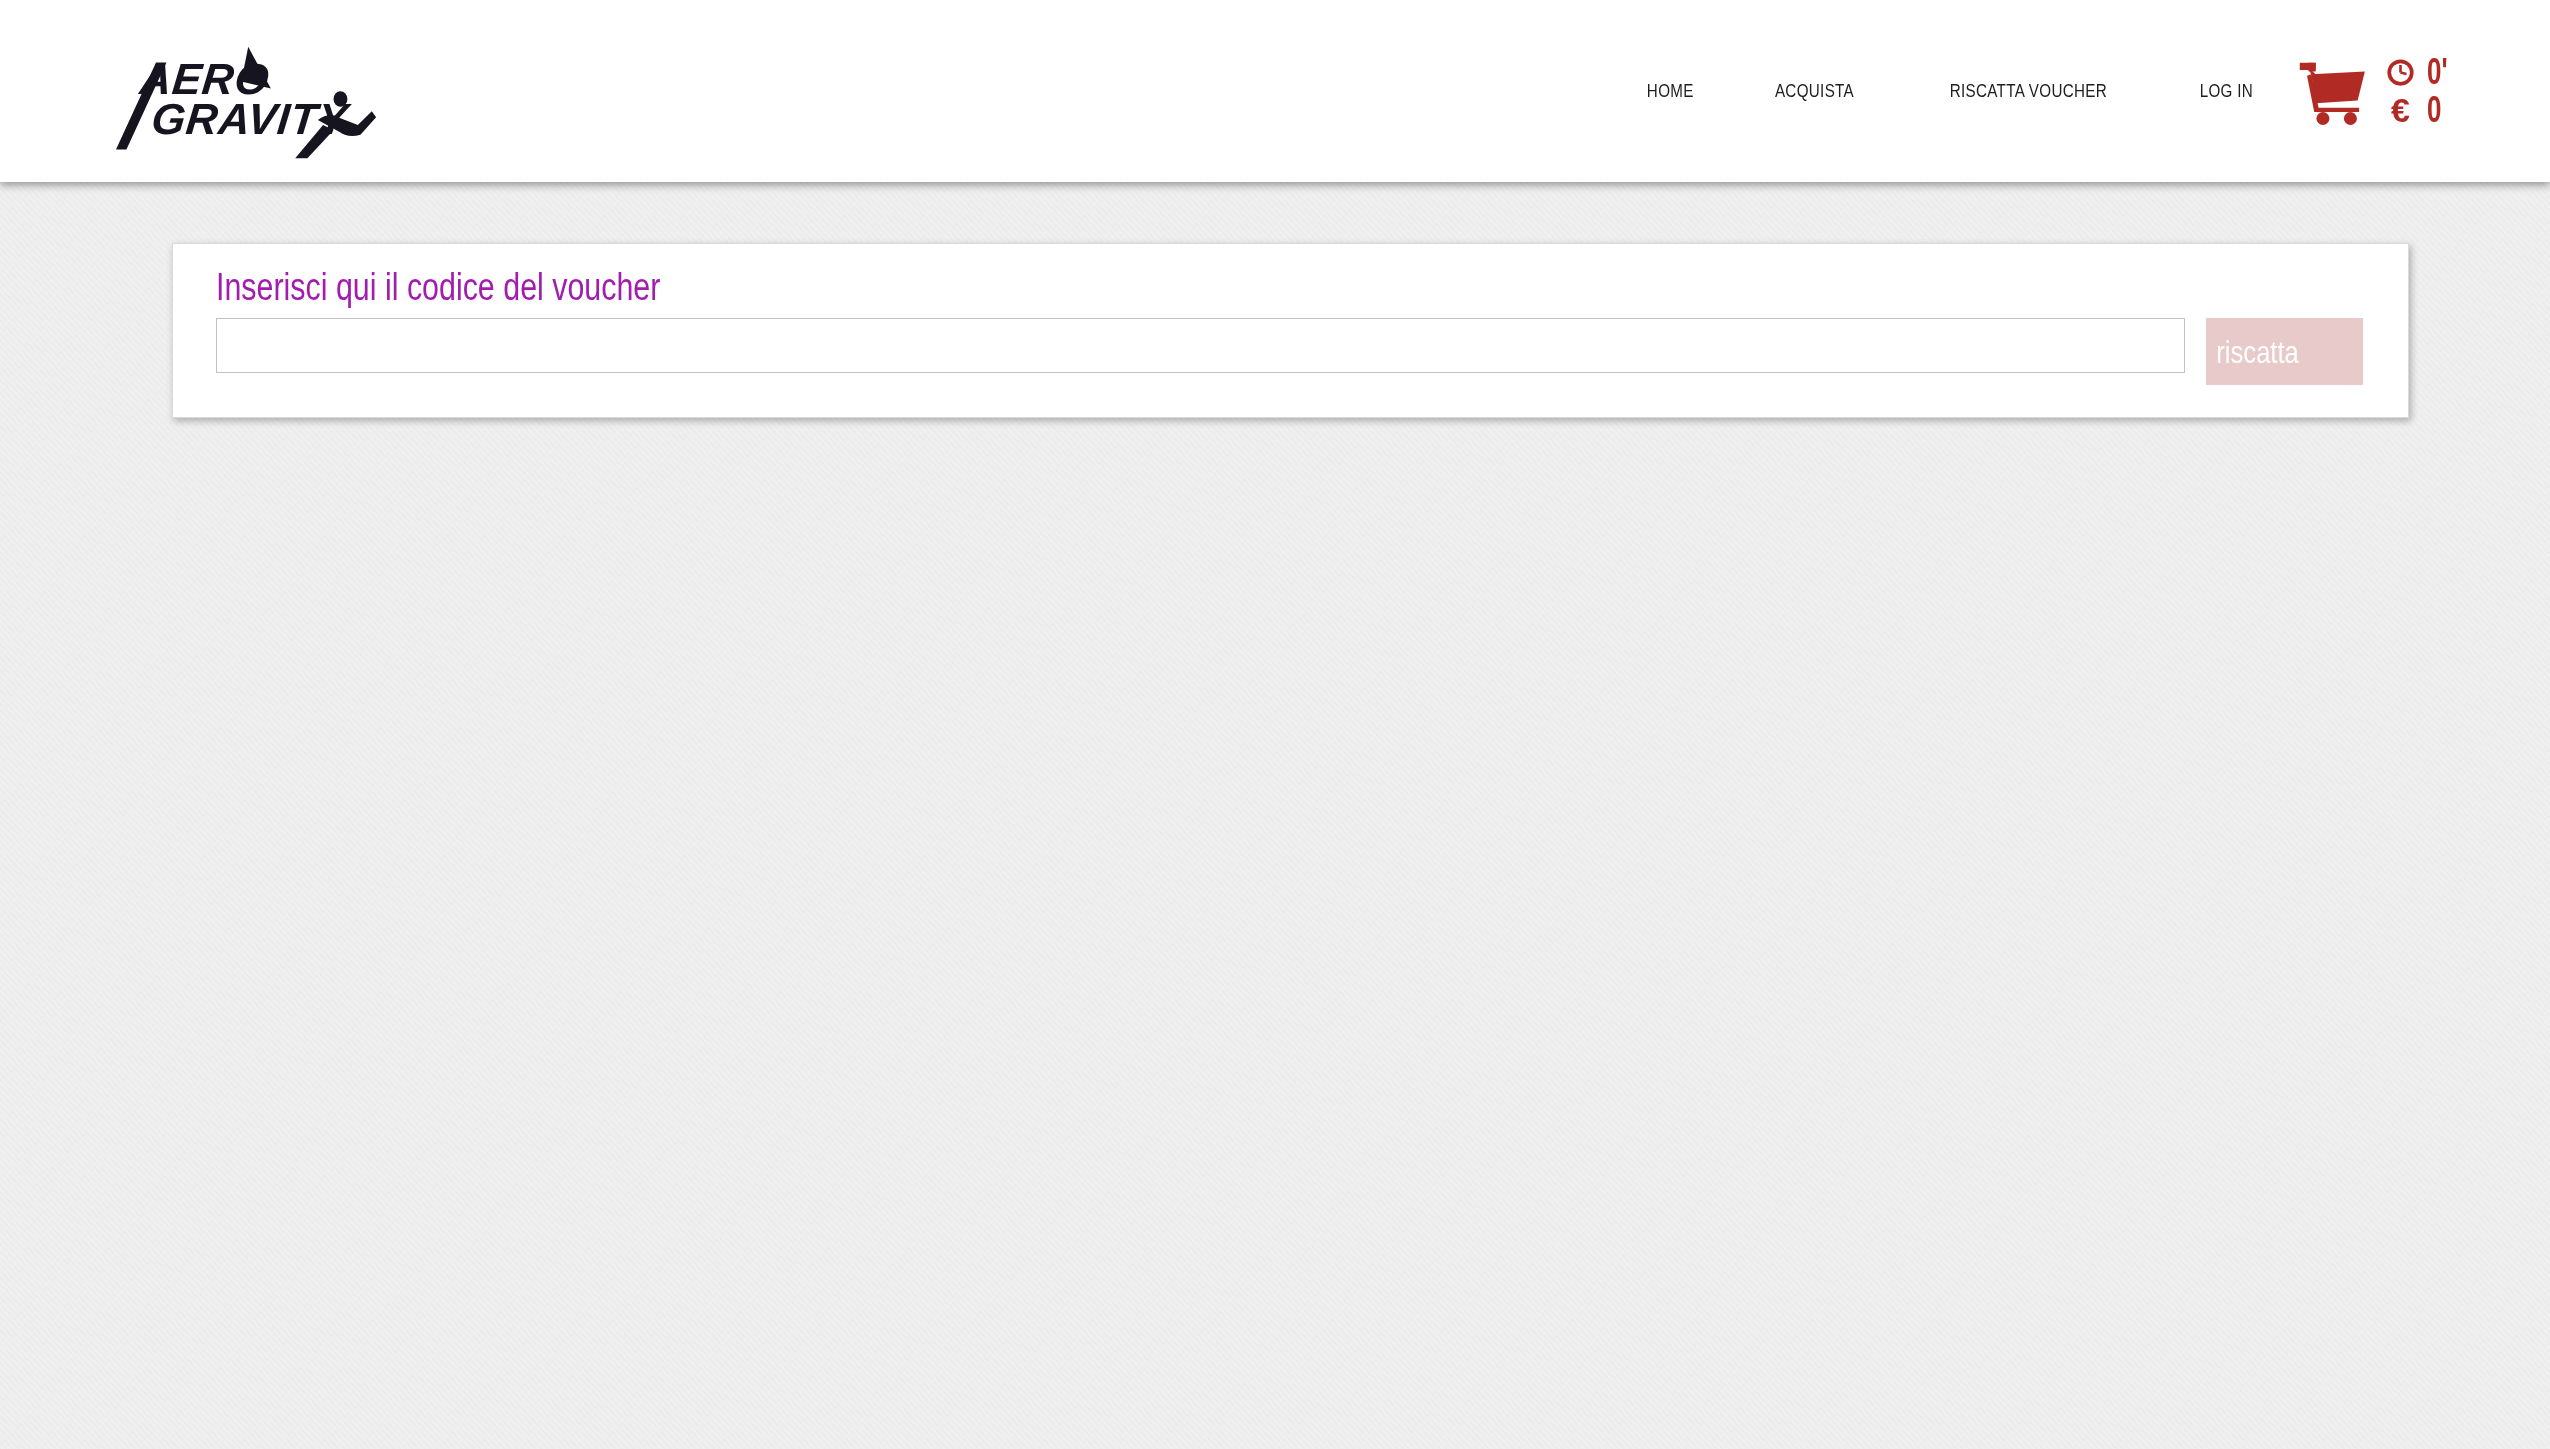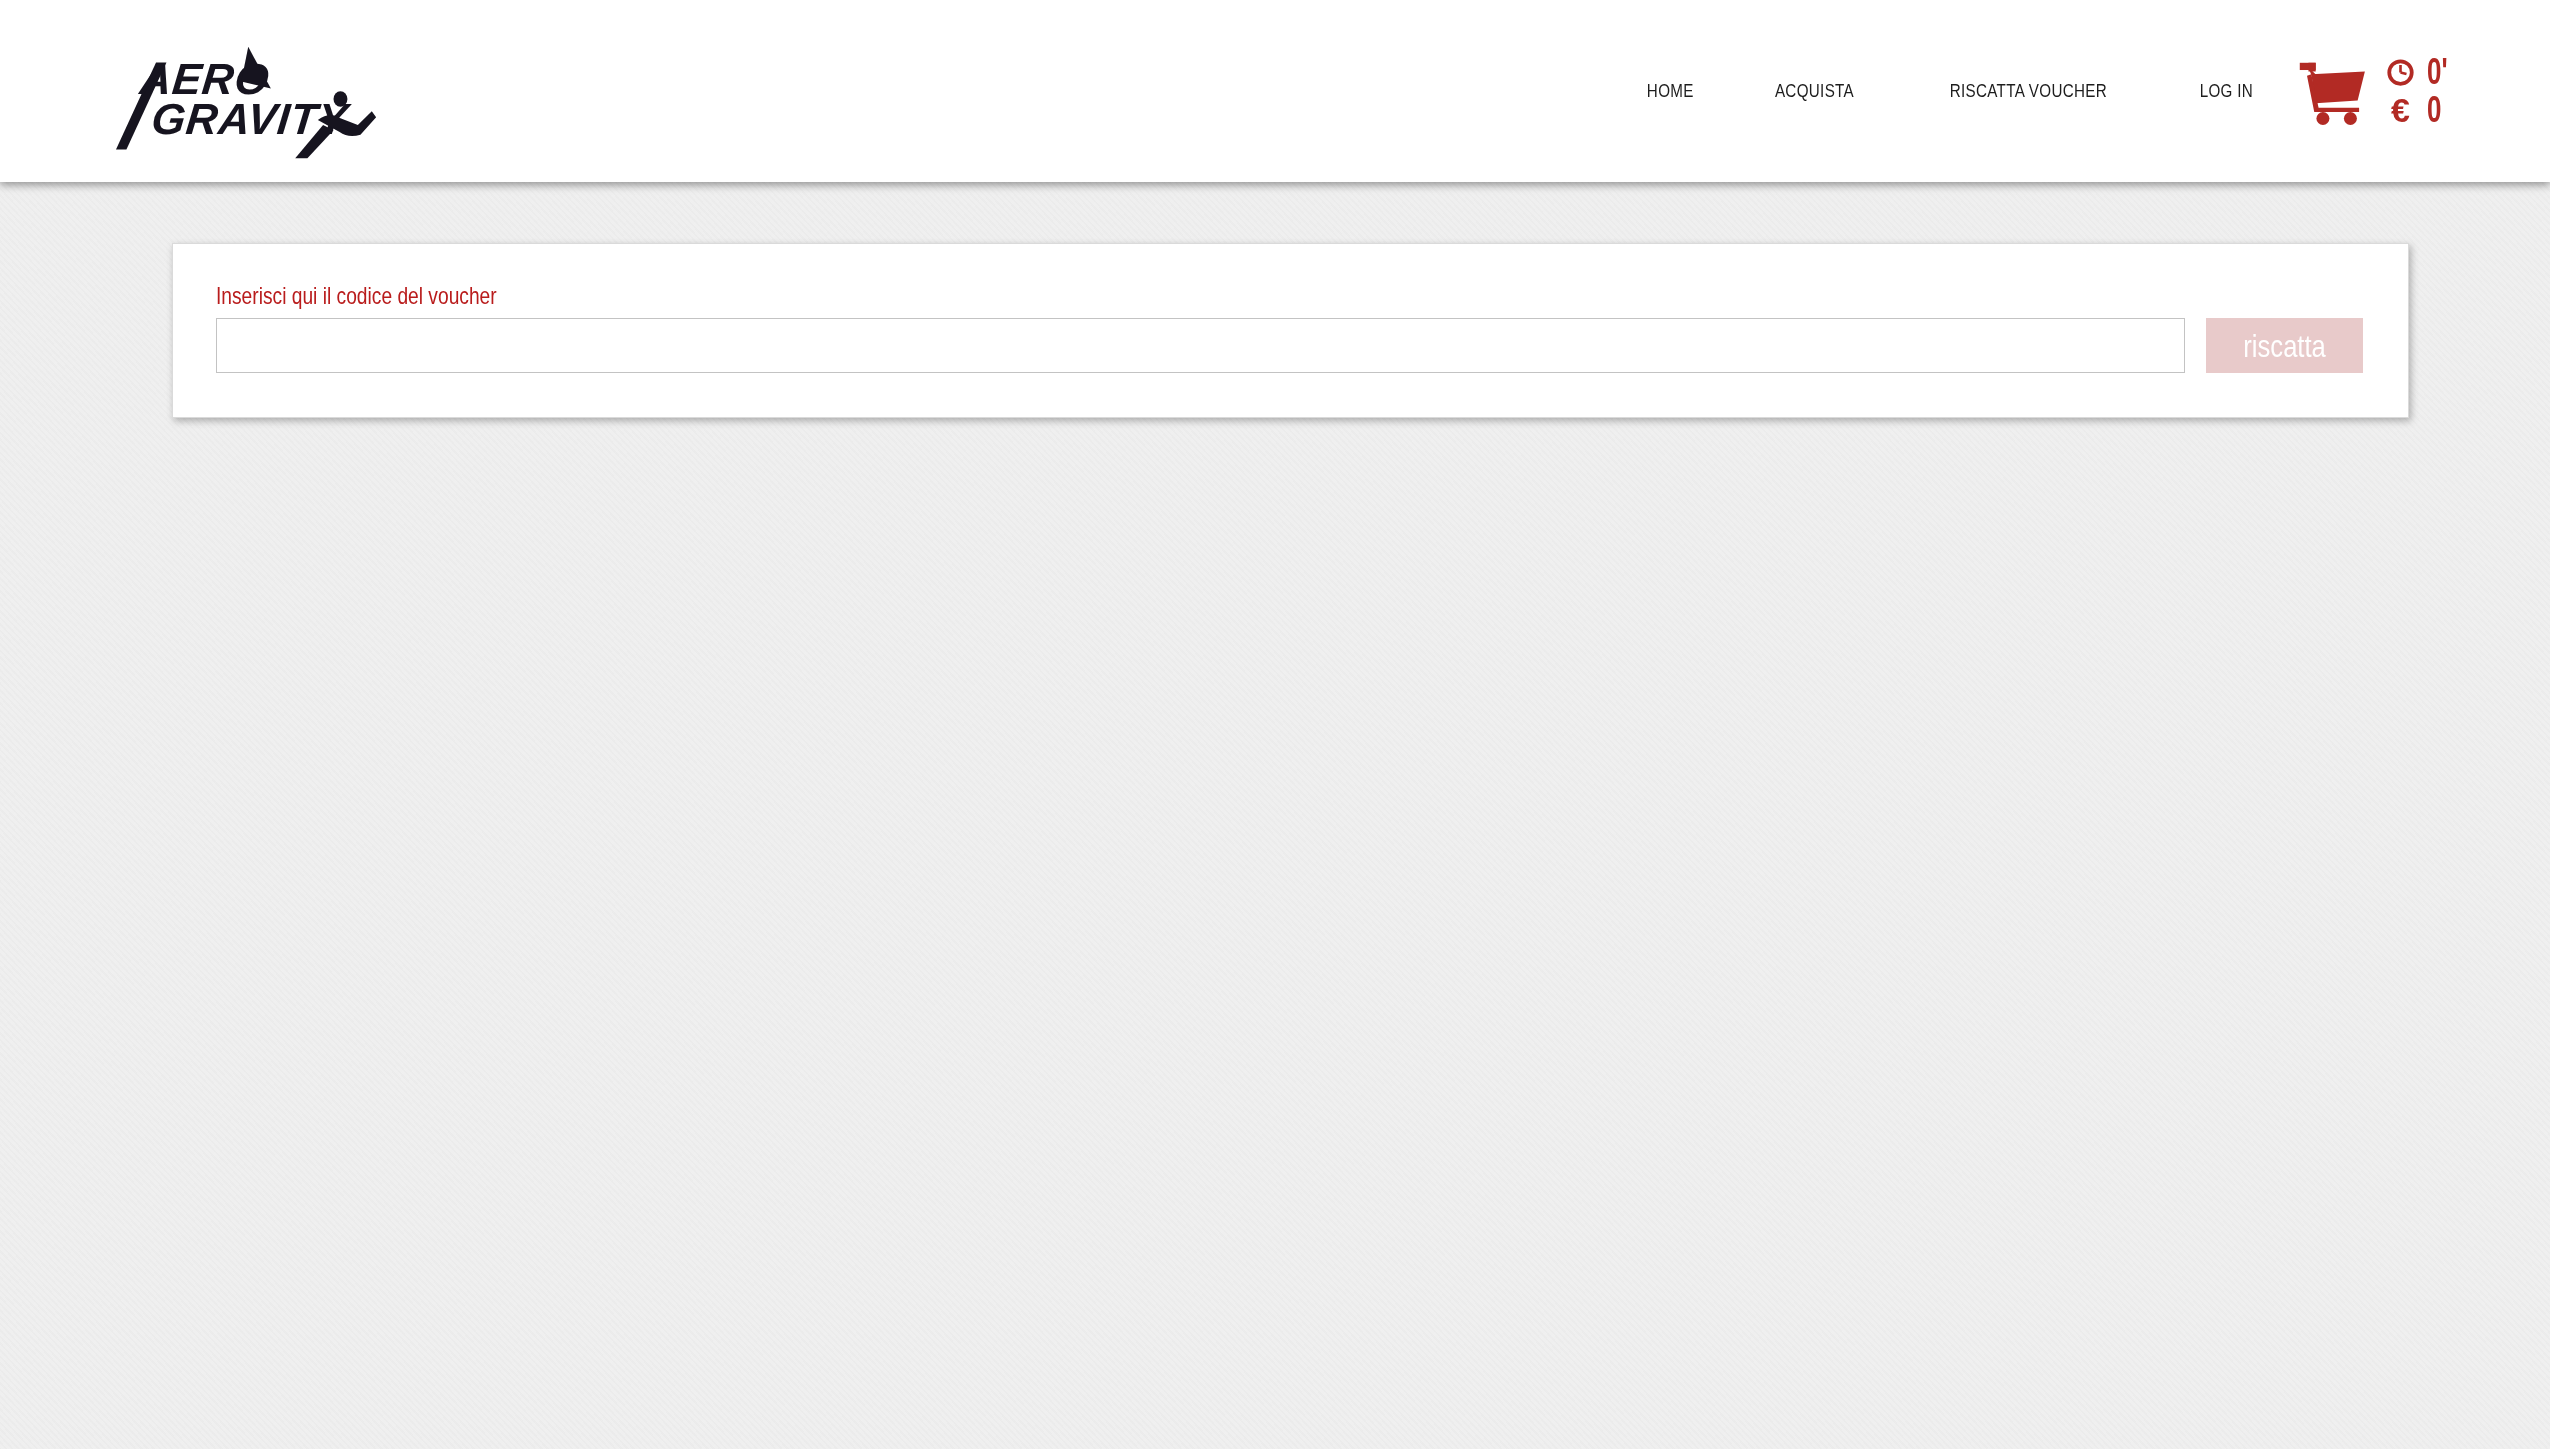--- a/index.html
+++ b/index.html
@@ -61,32 +61,32 @@
 
   
   .voucher-card {
     position: absolute; left: 172px; top: 243px; width: 2237px; height: 175px;
     background: #ffffff;
     border: 0.9px solid #dadada;
     box-shadow: 1.8px 2.7px 7.2px rgba(0,0,0,.28);
   }
   .voucher-title {
     position: absolute; left: 43px; top: 21.5px;
-    font-size: 24px; font-weight: 500; color: #b91c1c; white-space: nowrap; margin-top: 16px;
+    font-size: 38px; font-weight: 500; color: #a21caf; white-space: nowrap;
   }
   .voucher-input {
     position: absolute; left: 43px; top: 74px; width: 1969px; height: 55px;
     border: 1.8px solid #c3c3c3; background: #ffffff; outline: none;
     font-size: 27px; padding: 0 16px; color: #222;
     font-family: "Liberation Sans", sans-serif;
   }
   .voucher-submit {
-    position: absolute; left: 2033px; top: 74px; width: 157px; height: 55px;
+    position: absolute; left: 2033px; top: 74px; width: 157px; height: 67px;
     background: #e8caca; border: none; cursor: pointer;
-    display: flex; align-items: center; justify-content: center;
+    display: flex; align-items: center; justify-content: flex-start;
     font-family: "Liberation Sans", sans-serif;
   }
   .voucher-submit span {
     font-size: 32px; font-weight: 400; color: #ffffff; line-height: 1;
   }
 </style>
 </head>
 <body>
 
 <div class="page">

